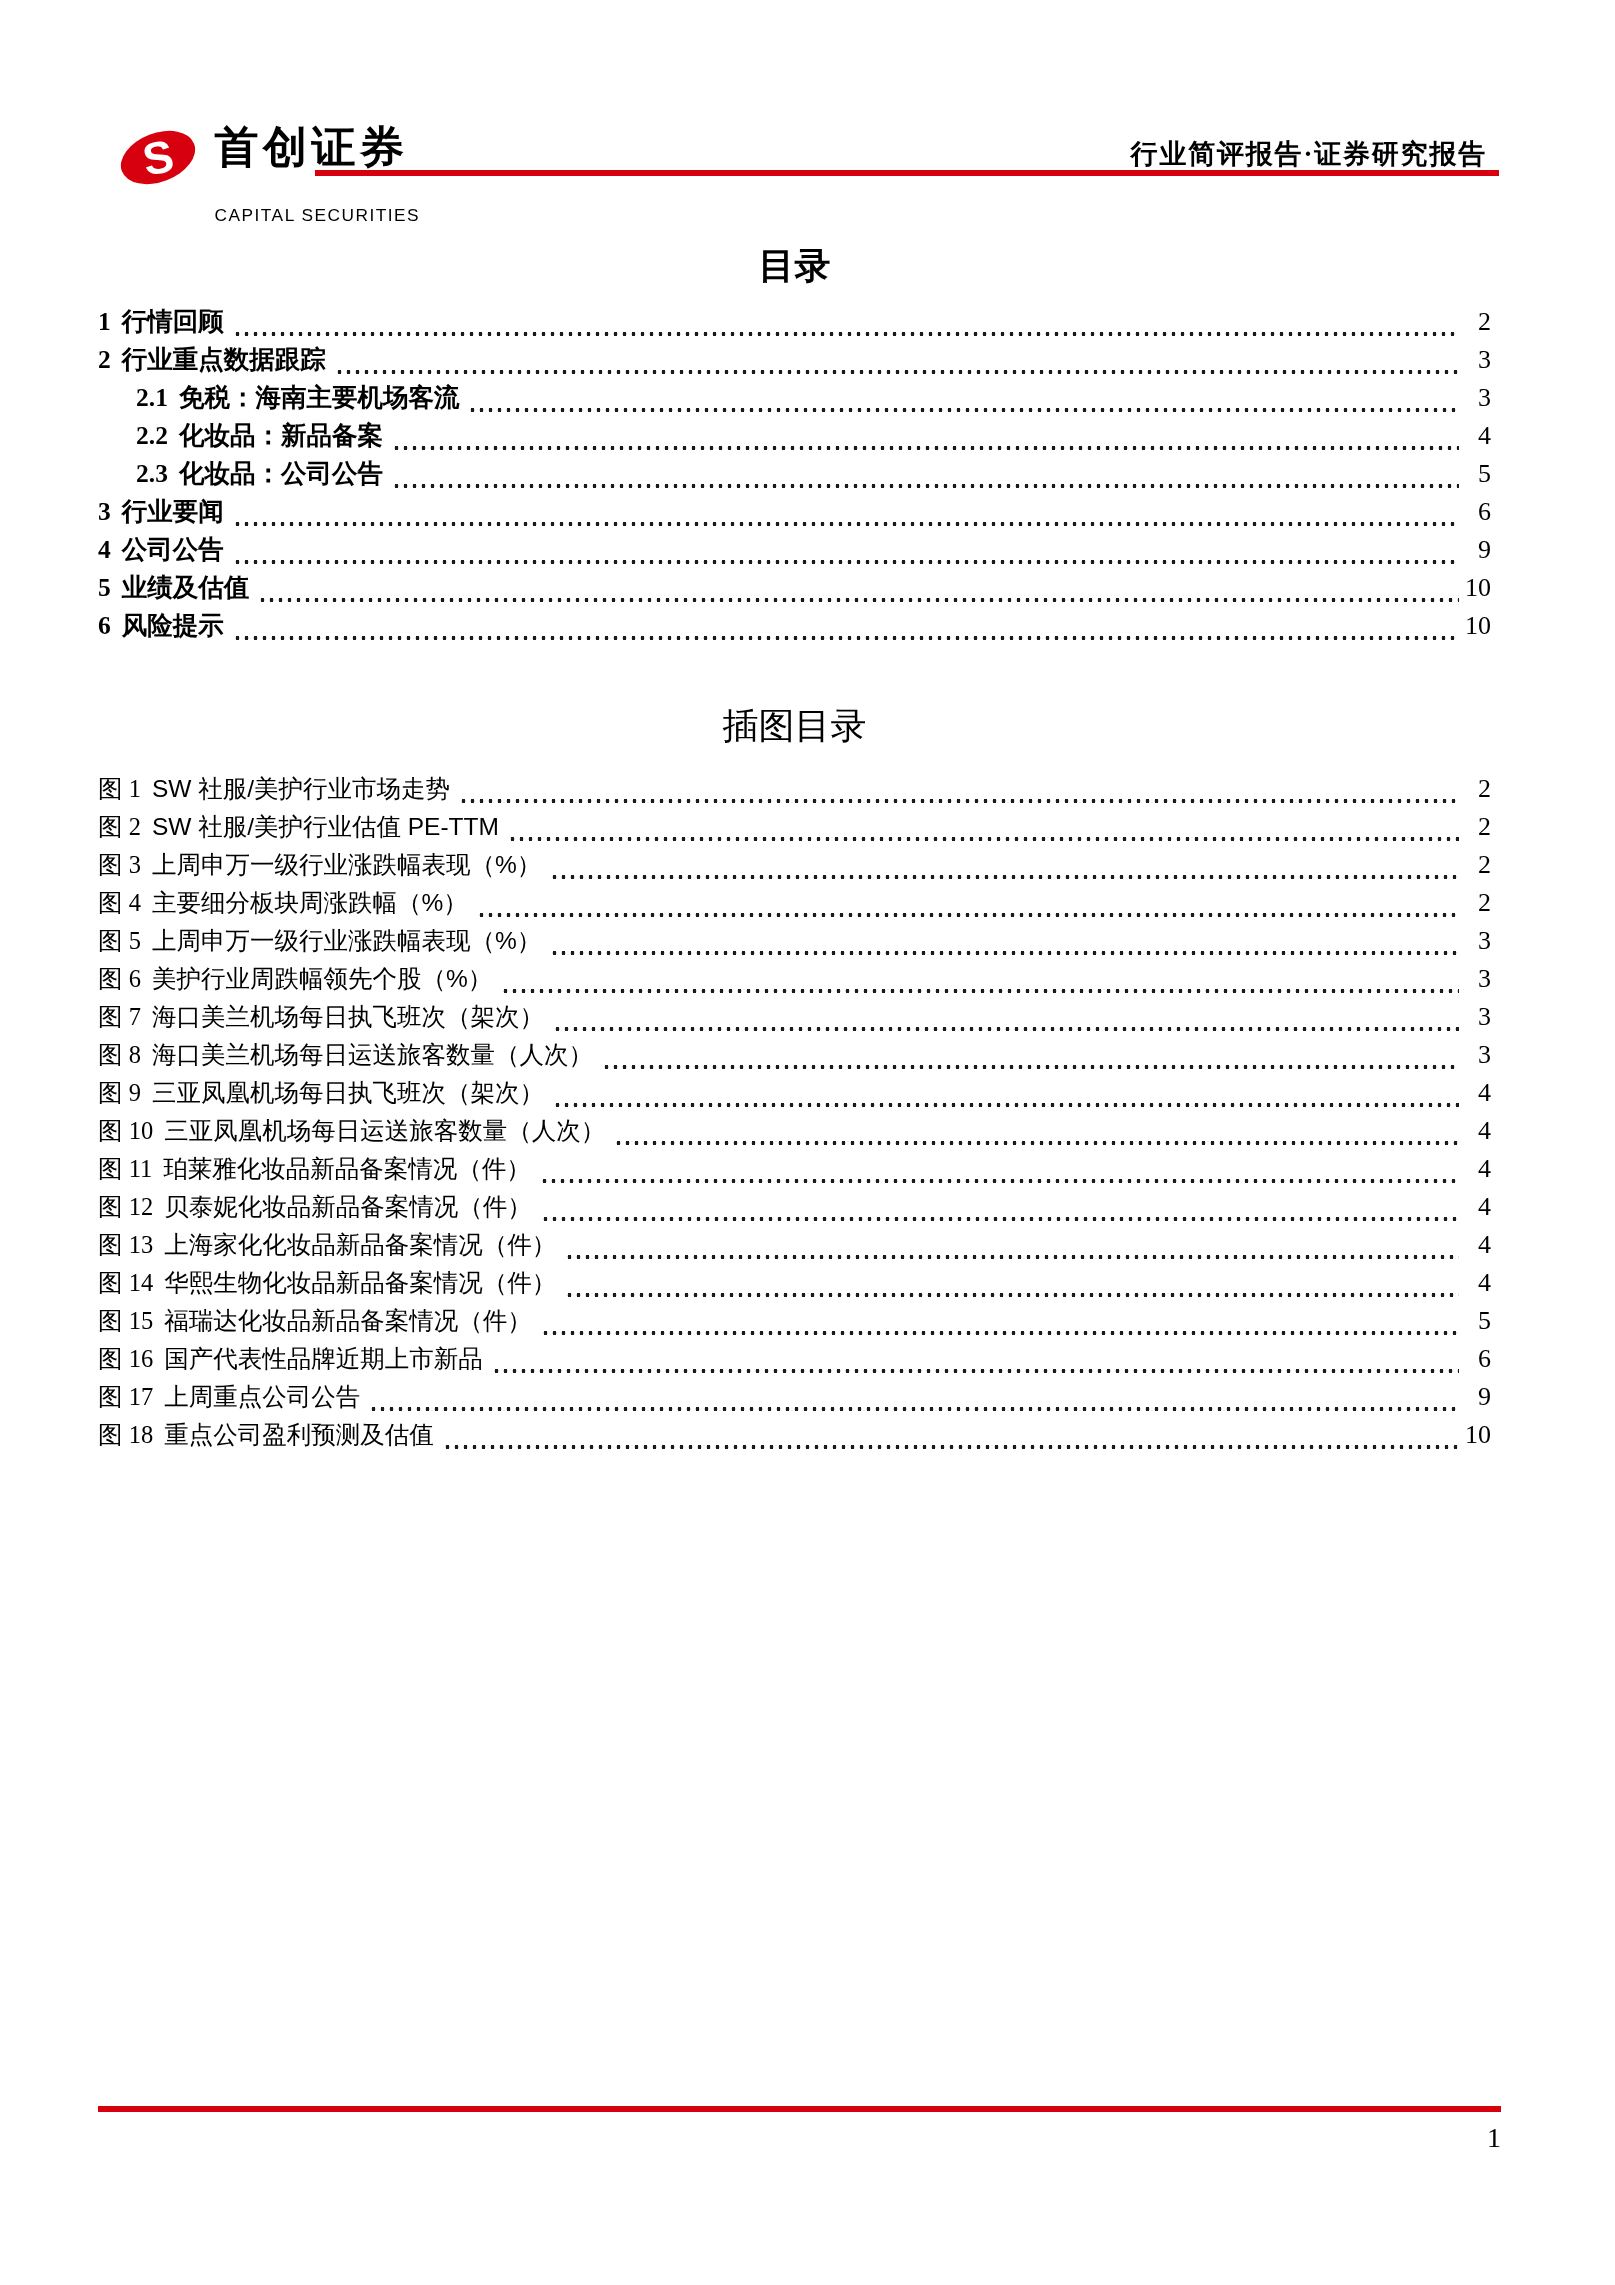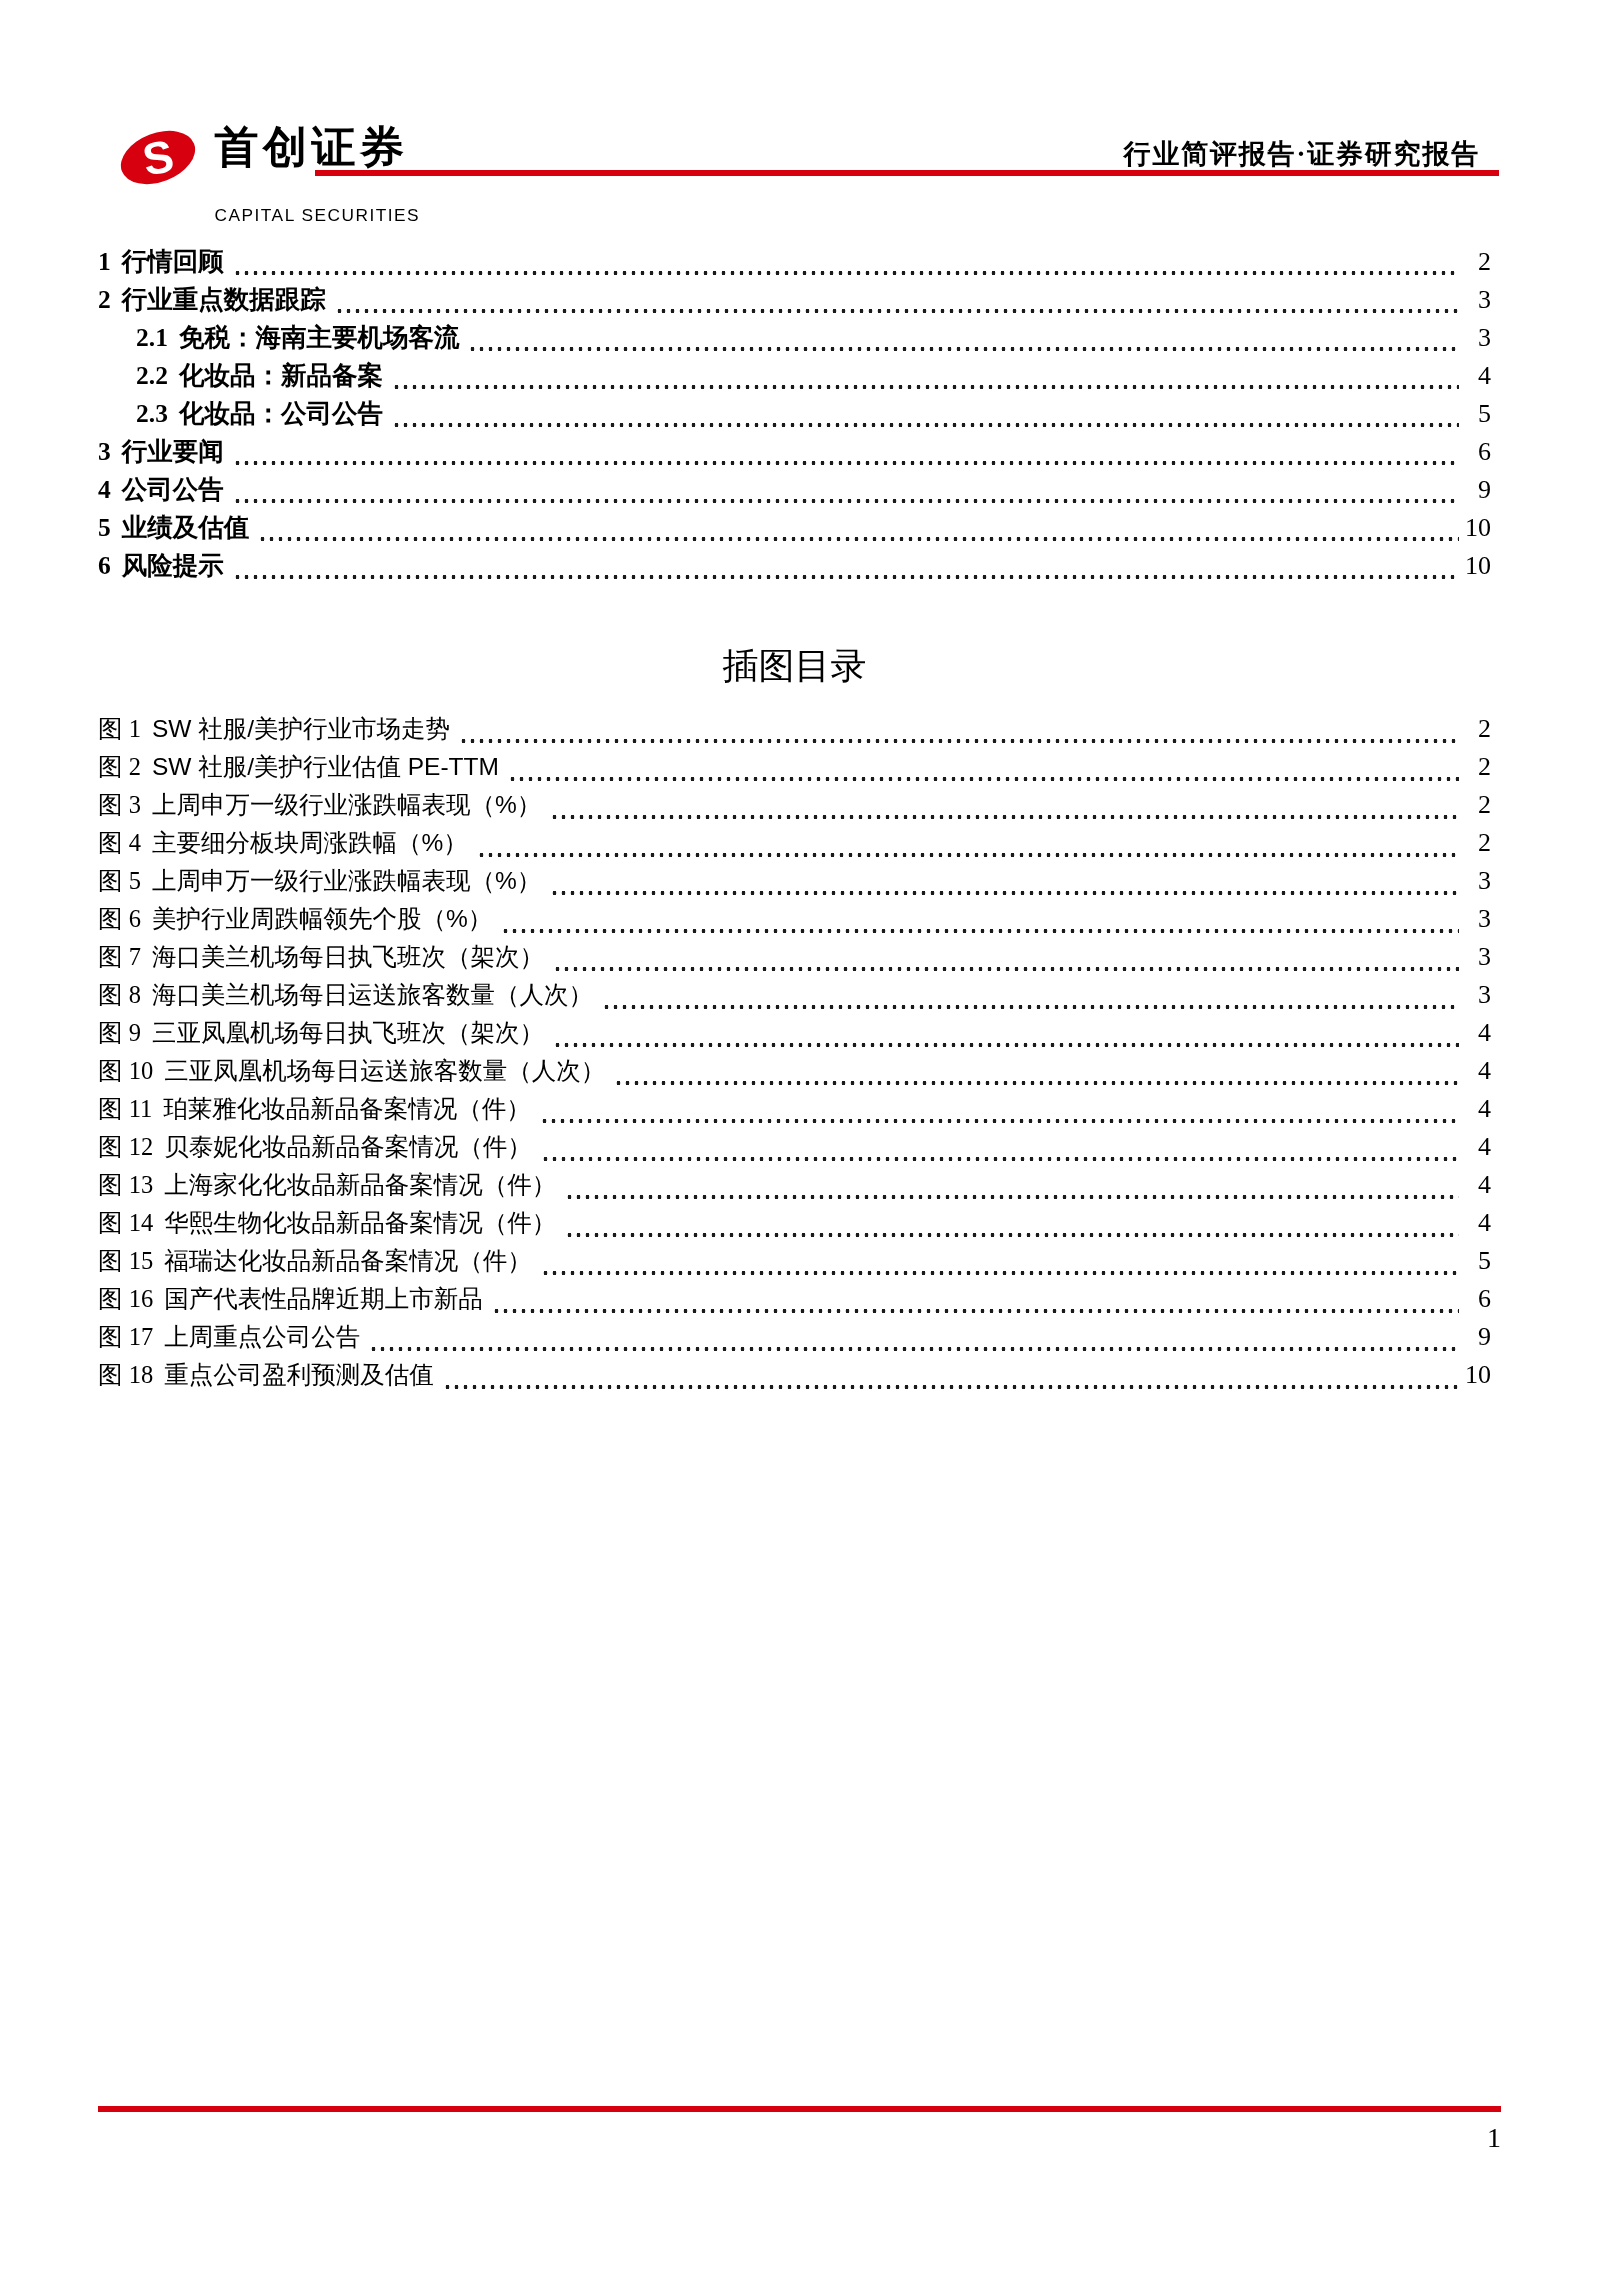--- a/index.html
+++ b/index.html
@@ -14,21 +14,21 @@
   }
 
   
   .header { position:absolute; top:121px; left:116px; right:117px; height:78px; }
   .brand { position:absolute; left:0; top:0; display:flex; align-items:flex-start; gap:14.5px; }
   .logo-mark { width:84px; height:73px; display:block; }
   .brand-text { display:flex; flex-direction:column; padding-top:1.8px;gap:10px; }
   .brand-cn { font-size:44px; font-weight:800; letter-spacing:4.5px; line-height:47px; }
   .brand-en { font-size:17.3px; font-weight:400; letter-spacing:1.5px; line-height:22px;margin-top:24px; }
   .report-type {
-    position:absolute; right:19px; top:14.5px;
+    position:absolute; right:12px; top:14.5px;
     font-family:"Liberation Serif", serif;
     font-size:27px; font-weight:bold; letter-spacing:1.8px;
   }
   .header-rule {
     position:absolute; left:199px; right:0; top:49px; height:6.4px;
     background:var(--brand-red);
   }
 
   
   .content { position:absolute; left:98px; top:244px; width:1393px; }
@@ -93,20 +93,21 @@
         <div class="brand-cn">首创证券</div>
         <div class="brand-en">CAPITAL SECURITIES</div>
       </div>
     </div>
     <div class="report-type">行业简评报告·证券研究报告</div>
     <div class="header-rule"></div>
   </header>
 
   <main class="content">
 
+    <h1 class="toc-title">目录</h1>
 
     <nav class="toc-list">
 
         <div class="toc-row">
           <span class="row-num">1</span>
           <span class="row-label">行情回顾</span>
           <span class="dots"></span>
           <span class="pagenum">2</span>
         </div>
 

